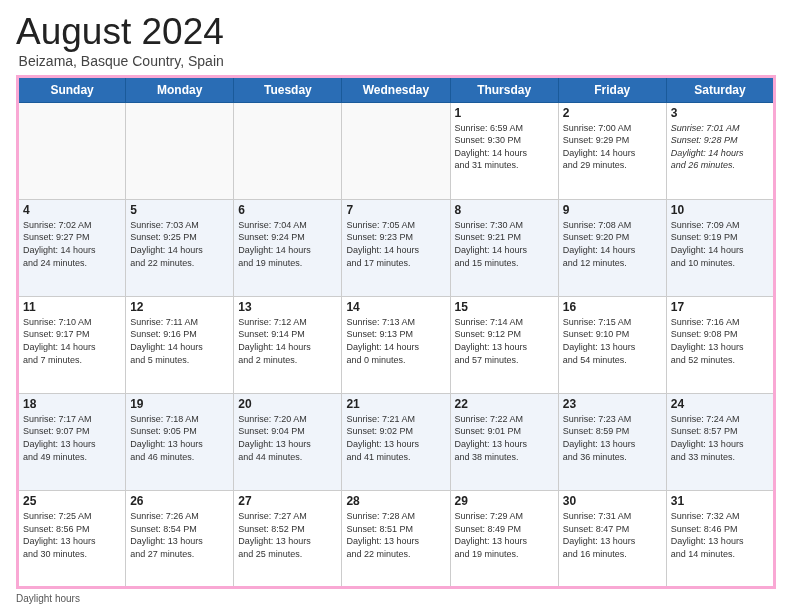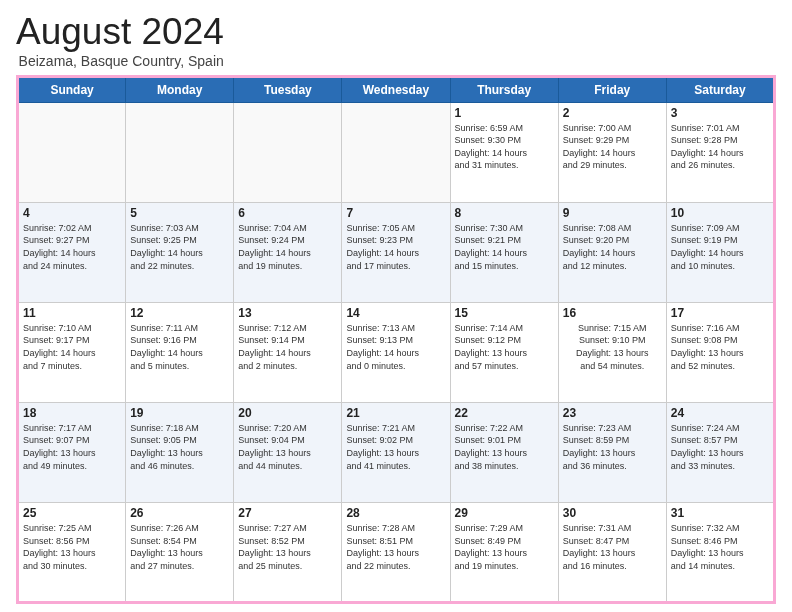--- a/index.html
+++ b/index.html
@@ -139,21 +139,21 @@
           </td>
           <td>
             <div class="day-number">2</div>
             <div class="day-info" style="white-space: pre-line;">Sunrise: 7:00 AM
 Sunset: 9:29 PM
 Daylight: 14 hours
 and 29 minutes.</div>
           </td>
           <td>
             <div class="day-number">3</div>
-            <div class="day-info" style="white-space: pre-line;">Sunrise: 7:01 AM
+            <div class="day-info" style="white-space: pre-line; font-style: italic;">Sunrise: 7:01 AM
 Sunset: 9:28 PM
 Daylight: 14 hours
 and 26 minutes.</div>
           </td>
         </tr>
         <tr>
           <td>
             <div class="day-number">4</div>
             <div class="day-info" style="white-space: pre-line;">Sunrise: 7:02 AM
 Sunset: 9:27 PM
@@ -234,21 +234,21 @@
           </td>
           <td>
             <div class="day-number">15</div>
             <div class="day-info" style="white-space: pre-line;">Sunrise: 7:14 AM
 Sunset: 9:12 PM
 Daylight: 13 hours
 and 57 minutes.</div>
           </td>
           <td>
             <div class="day-number">16</div>
-            <div class="day-info" style="white-space: pre-line; text-align: center;">Sunrise: 7:15 AM
+            <div class="day-info" style="white-space: pre-line;">Sunrise: 7:15 AM
 Sunset: 9:10 PM
 Daylight: 13 hours
 and 54 minutes.</div>
           </td>
           <td>
             <div class="day-number">17</div>
             <div class="day-info" style="white-space: pre-line;">Sunrise: 7:16 AM
 Sunset: 9:08 PM
 Daylight: 13 hours
 and 52 minutes.</div>
@@ -352,13 +352,16 @@
             <div class="day-number">31</div>
             <div class="day-info" style="white-space: pre-line;">Sunrise: 7:32 AM
 Sunset: 8:46 PM
 Daylight: 13 hours
 and 14 minutes.</div>
           </td>
         </tr>
       </tbody>
   </table>
 
+  <div class="footer">
+    <span>Daylight hours</span>
+  </div>
 </div>
 
 </body></html>

